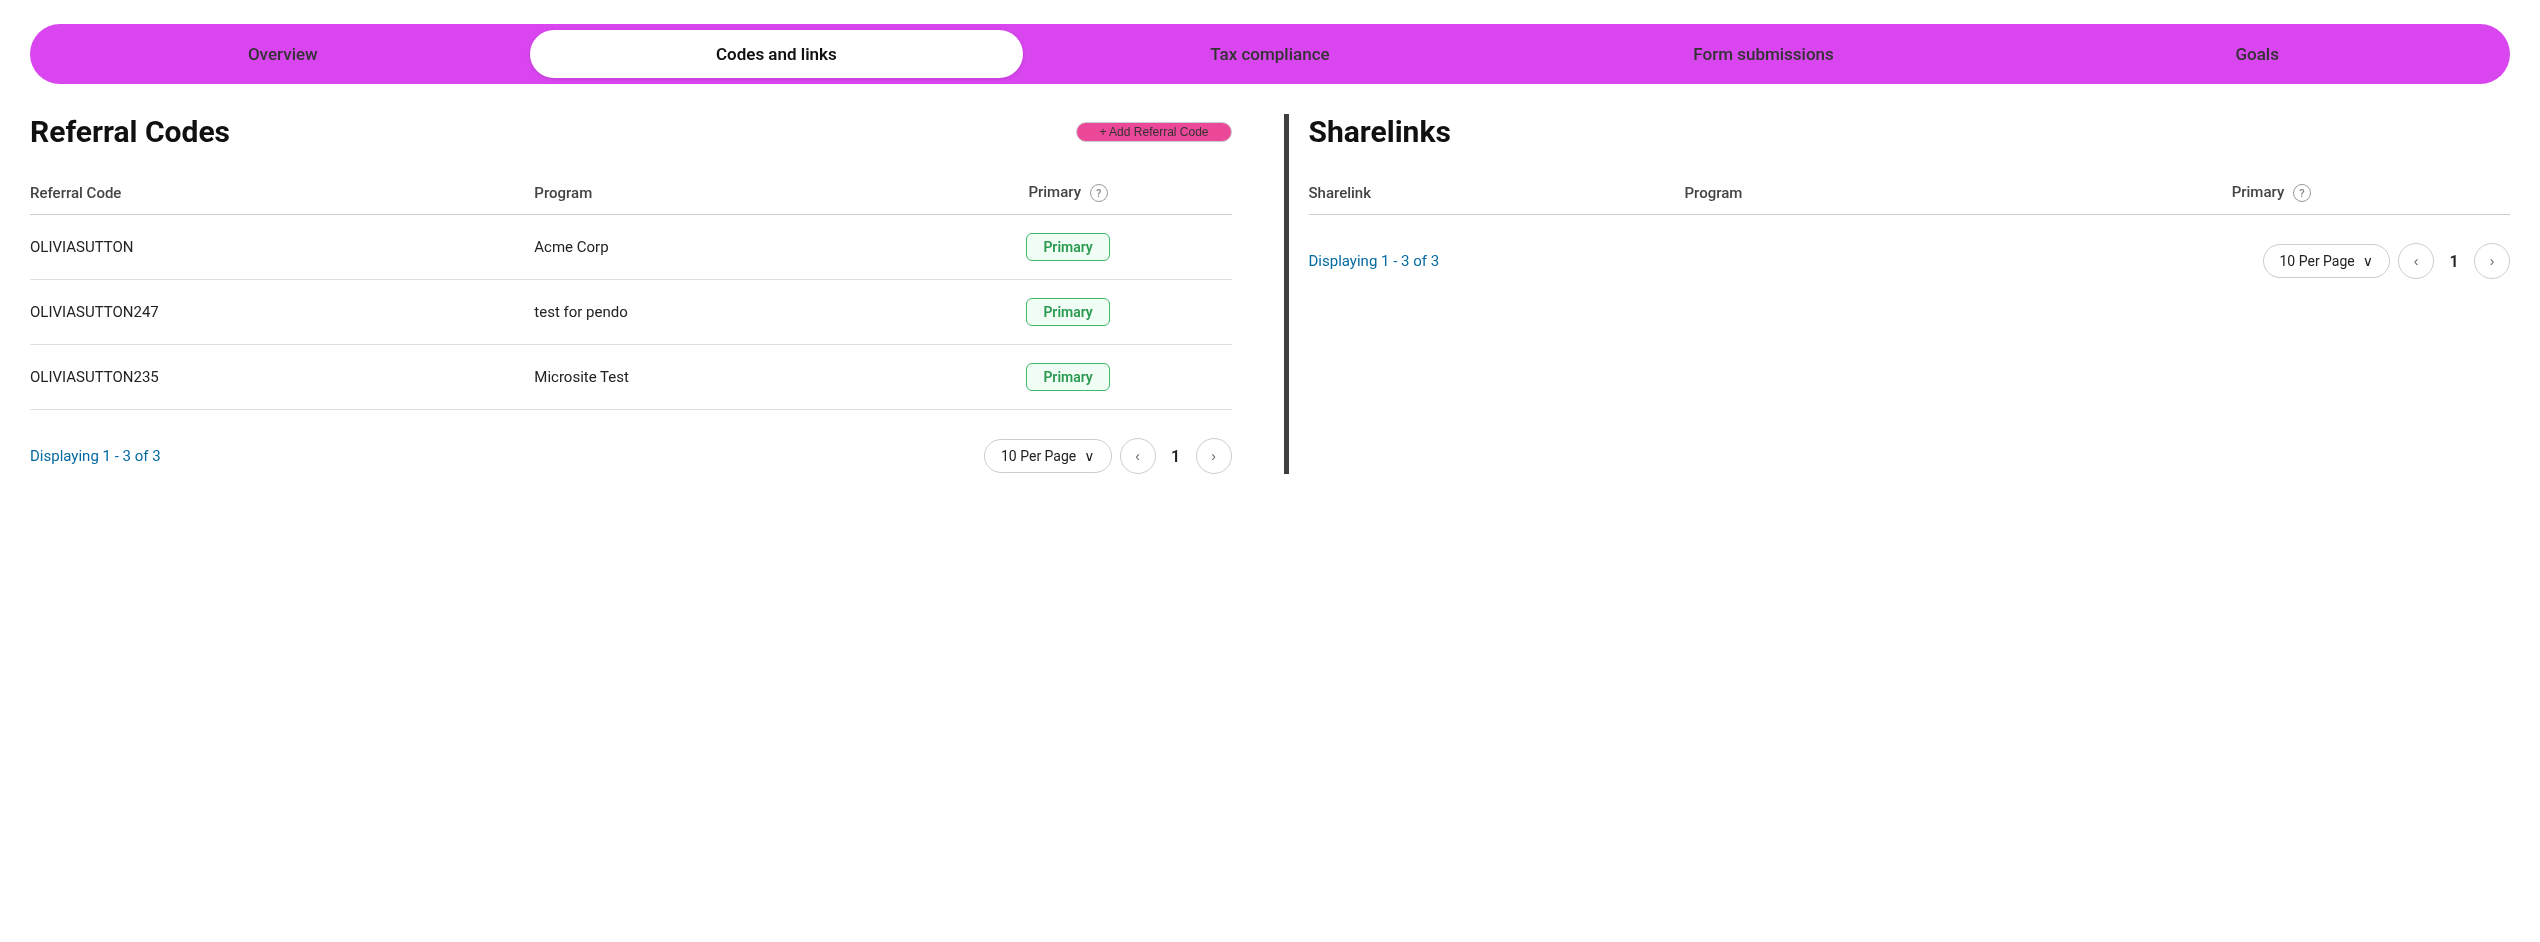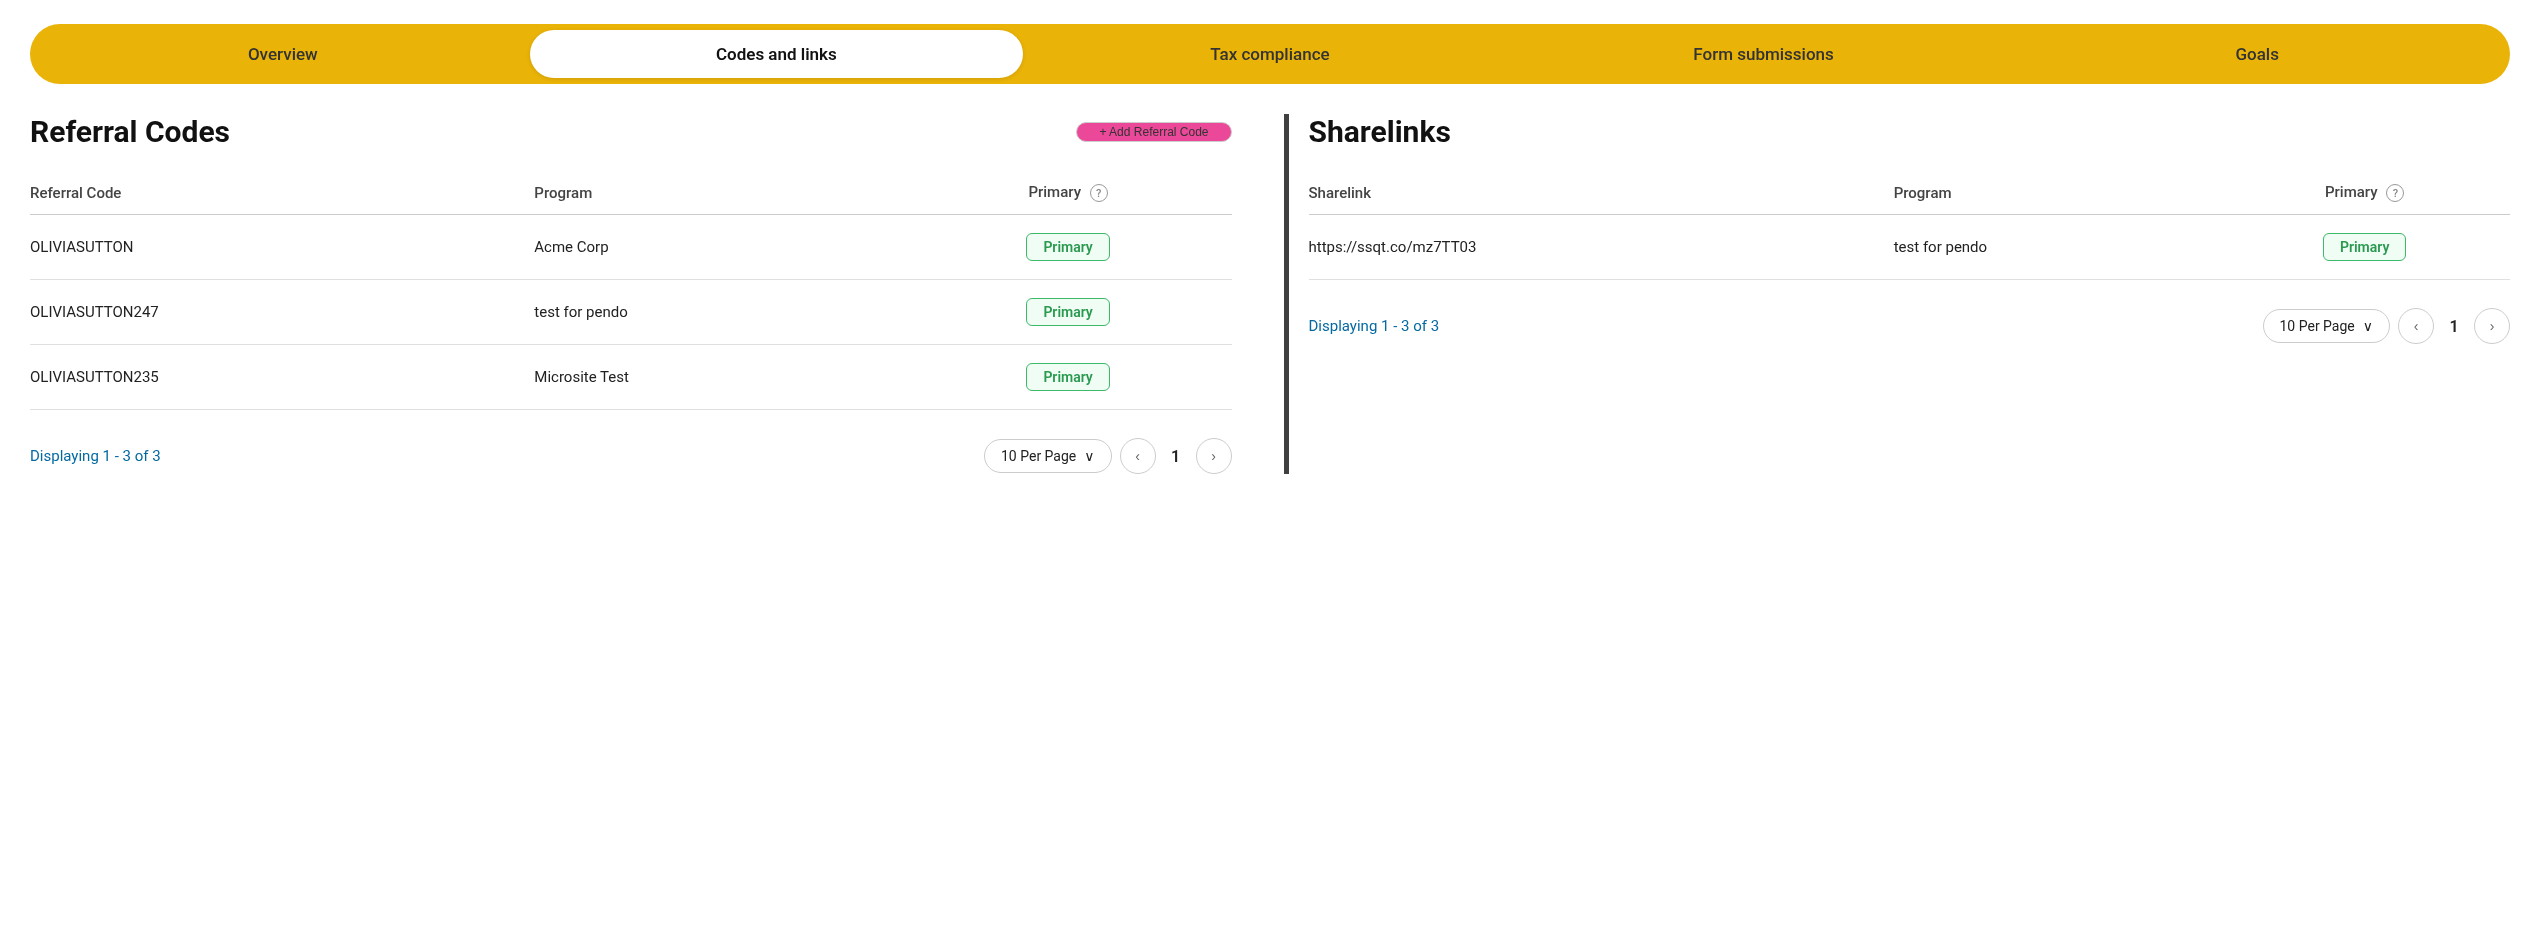--- a/index.html
+++ b/index.html
@@ -7,21 +7,21 @@
       font-family: -apple-system, BlinkMacSystemFont, 'Segoe UI', Roboto, sans-serif;
       background: #fff;
       color: #222;
       font-size: 16px;
     }
 
     
     .tab-bar {
       display: flex;
       align-items: center;
-      background: #eab308;
+      background: #d946ef;
       border-radius: 50px;
       margin: 24px 30px 30px 30px;
       padding: 6px;
     }
     .tab-item {
       flex: 1;
       text-align: center;
       padding: 14px 20px;
       border-radius: 40px;
       cursor: pointer;
@@ -257,27 +257,20 @@
         <tr>
           <th>Sharelink</th>
           <th>Program</th>
           <th class="center">
             <span>Primary</span>
             <span class="help-icon">?</span>
           </th>
         </tr>
       </thead>
       <tbody id="sharelinks-body">
-          <tr>
-      <td>https://ssqt.co/mz7TT03</td>
-      <td>test for pendo</td>
-      <td class="center">
-        <span class="primary-badge">Primary</span>
-      </td>
-    </tr>
         </tbody>
     </table>
 
     <div class="pagination-row">
       <span class="display-count">Displaying 1 - 3 of 3</span>
       <div class="pagination-controls">
         <div class="per-page-select">
           <span>10 Per Page</span>
           <span>∨</span>
         </div>

